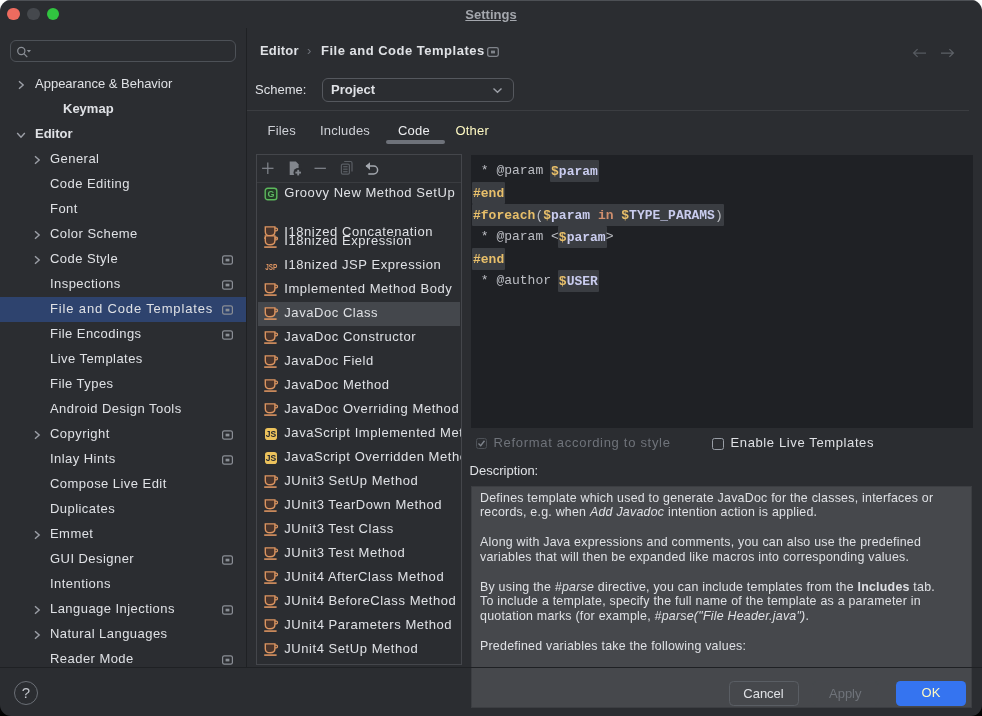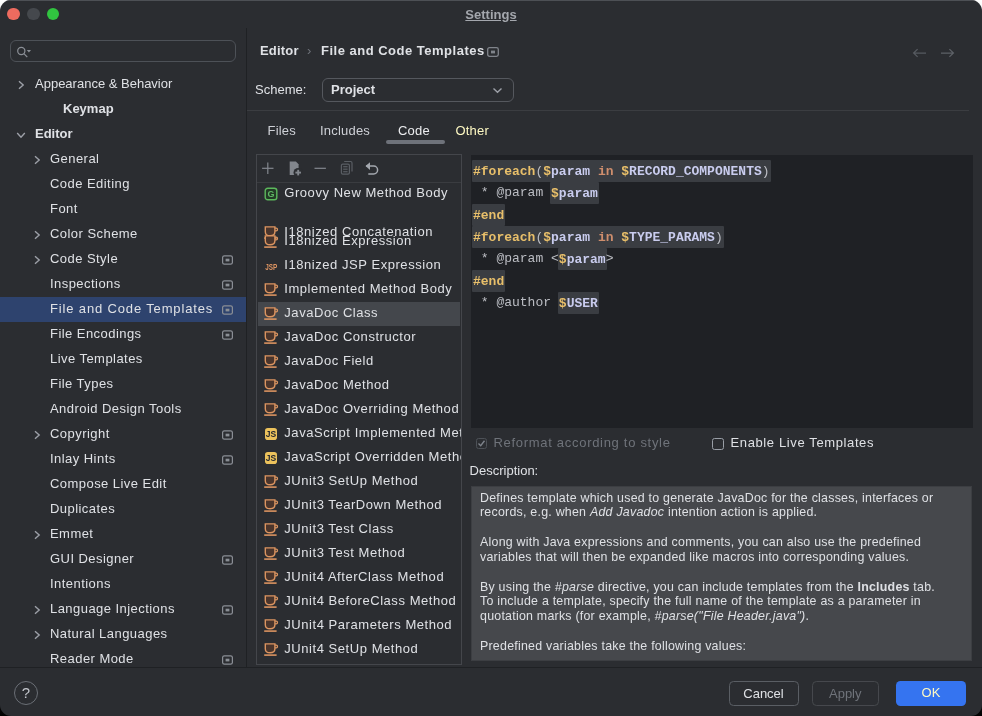--- a/index.html
+++ b/index.html
@@ -26,21 +26,21 @@
   
   #editor { left:470.5px; top:154.5px; width:502px; height:273px; background:#1f2125; font-family:"Liberation Mono",monospace; font-size:13px; line-height:22px; padding:5.5px 0 0 2.5px; }
   #editor div { white-space:pre; }
   .dir { color:#e8bf6a; font-weight:bold; }
   .var { color:#c9ccee; font-weight:bold; }
   .dol { color:#e8bf6a; font-weight:bold; }
   .kin { color:#cf8e6d; font-weight:bold; }
   .gr { color:#bcbec4; }
   .hb { background:#3a3d42; border-radius:1px; padding:3.5px 1px; margin:0 -1px; }
   
-  #desc { left:470.5px; top:485.5px; width:501px; height:175px; background:#46484c; border:1px solid #3c3e42; color:#dee0e4; font-size:12.4px; line-height:14.85px; padding:4px 0 0 8.5px; letter-spacing:0.24px; }
+  #desc { left:470.5px; top:485.5px; width:501px; height:222px; background:#46484c; border:1px solid #3c3e42; color:#dee0e4; font-size:12.4px; line-height:14.85px; padding:4px 0 0 8.5px; letter-spacing:0.24px; }
   #desc div { white-space:nowrap; }
   .list-row { position:absolute; left:1px; right:1px; height:24px; }
   .list-row .lbl { position:absolute; left:26.5px; top:50%; transform:translateY(-50%); margin-top:-1.5px; color:#dfe1e5; font-size:13px; white-space:nowrap; letter-spacing:0.55px; }
   .list-row .ic { position:absolute; left:5.8px; top:50%; transform:translateY(-50%); height:14px; }
 </style>
 </head>
 <body>
 <div id="win">
   <div class="abs" id="topline"></div>
   <div class="abs light" style="left:7.4px;background:#ee6b5f"></div>
@@ -253,21 +253,21 @@
     <path d="M -1.9 -6.1 L -6.4 -2.2 L -1.9 1.7 Z" fill="#a4a8af" stroke="none"></path>
   </g>
 </svg>
       </div>
     <div id="rows" style="position:absolute;left:0;top:26.5px;width:100%;height:485px">
         <div class="list-row" style="top:0px;">
           <svg class="ic" width="14" height="14" viewBox="0 0 14 14">
   <rect x="1.2" y="1.2" width="11.6" height="11.6" rx="2.6" fill="#233a26" stroke="#5cb85c" stroke-width="1.4"></rect>
   <text x="7" y="10.4" font-size="9" font-weight="bold" fill="#5fb865" text-anchor="middle" font-family="Liberation Sans">G</text>
 </svg>
-          <span class="lbl">Groovy New Method Body</span>
+          <span class="lbl">Groovy New Method SetUp</span>
         </div>
         <div class="list-row" style="top:24px;margin-top:15px;">
           <svg class="ic" width="16" height="14" viewBox="0 0 16 14">
   <path d="M 1.3 0.9 L 10.9 0.9 L 10.9 5.7 Q 10.9 9.7 6.1 9.7 Q 1.3 9.7 1.3 5.7 Z" fill="#4a352c" stroke="#db9460" stroke-width="1.4"></path>
   <path d="M 11 2.1 L 12.2 2.1 A 1.3 1.3 0 0 1 13.5 3.4 L 13.5 3.6 A 1.3 1.3 0 0 1 12.2 4.9 L 11 4.9" fill="none" stroke="#db9460" stroke-width="1.3"></path>
   <line x1="0.2" y1="12.1" x2="12.6" y2="12.1" stroke="#db9460" stroke-width="1.6"></line>
 </svg>
           <span class="lbl">I18nized Concatenation</span>
         </div>
         <div class="list-row" style="top:48px;text-align:center;">
@@ -407,21 +407,20 @@
   <path d="M 1.3 0.9 L 10.9 0.9 L 10.9 5.7 Q 10.9 9.7 6.1 9.7 Q 1.3 9.7 1.3 5.7 Z" fill="#4a352c" stroke="#db9460" stroke-width="1.4"></path>
   <path d="M 11 2.1 L 12.2 2.1 A 1.3 1.3 0 0 1 13.5 3.4 L 13.5 3.6 A 1.3 1.3 0 0 1 12.2 4.9 L 11 4.9" fill="none" stroke="#db9460" stroke-width="1.3"></path>
   <line x1="0.2" y1="12.1" x2="12.6" y2="12.1" stroke="#db9460" stroke-width="1.6"></line>
 </svg>
           <span class="lbl">JUnit4 SetUp Method</span>
         </div>
       </div>
   </div>
 
   <div class="abs" id="editor">
-      <div><span class="hb"><span class="dir">#foreach</span><span class="gr">(</span><span class="dol">$</span><span class="var">param</span><span class="gr"> </span><span class="kin">in</span><span class="gr"> </span><span class="dol">$</span><span class="var">RECORD_COMPONENTS</span><span class="gr">)</span></span></div>
 <div><span class="gr"> * @param </span><span class="hb"><span class="dol">$</span><span class="var">param</span></span></div>
 <div><span class="hb"><span class="dir">#end</span></span></div>
 <div><span class="hb"><span class="dir">#foreach</span><span class="gr">(</span><span class="dol">$</span><span class="var">param</span><span class="gr"> </span><span class="kin">in</span><span class="gr"> </span><span class="dol">$</span><span class="var">TYPE_PARAMS</span><span class="gr">)</span></span></div>
 <div><span class="gr"> * @param &lt;</span><span class="hb"><span class="dol">$</span><span class="var">param</span></span><span class="gr">&gt;</span></div>
 <div><span class="hb"><span class="dir">#end</span></span></div>
 <div><span class="gr"> * @author </span><span class="hb"><span class="dol">$</span><span class="var">USER</span></span></div>
     </div>
 
   <div class="abs" style="left:475.5px;top:437.7px;width:11.5px;height:11.5px;border:1.3px solid #4d5157;border-radius:2.5px">
     <svg width="9" height="9" viewBox="0 0 9 9" style="position:absolute;left:0;top:0">

